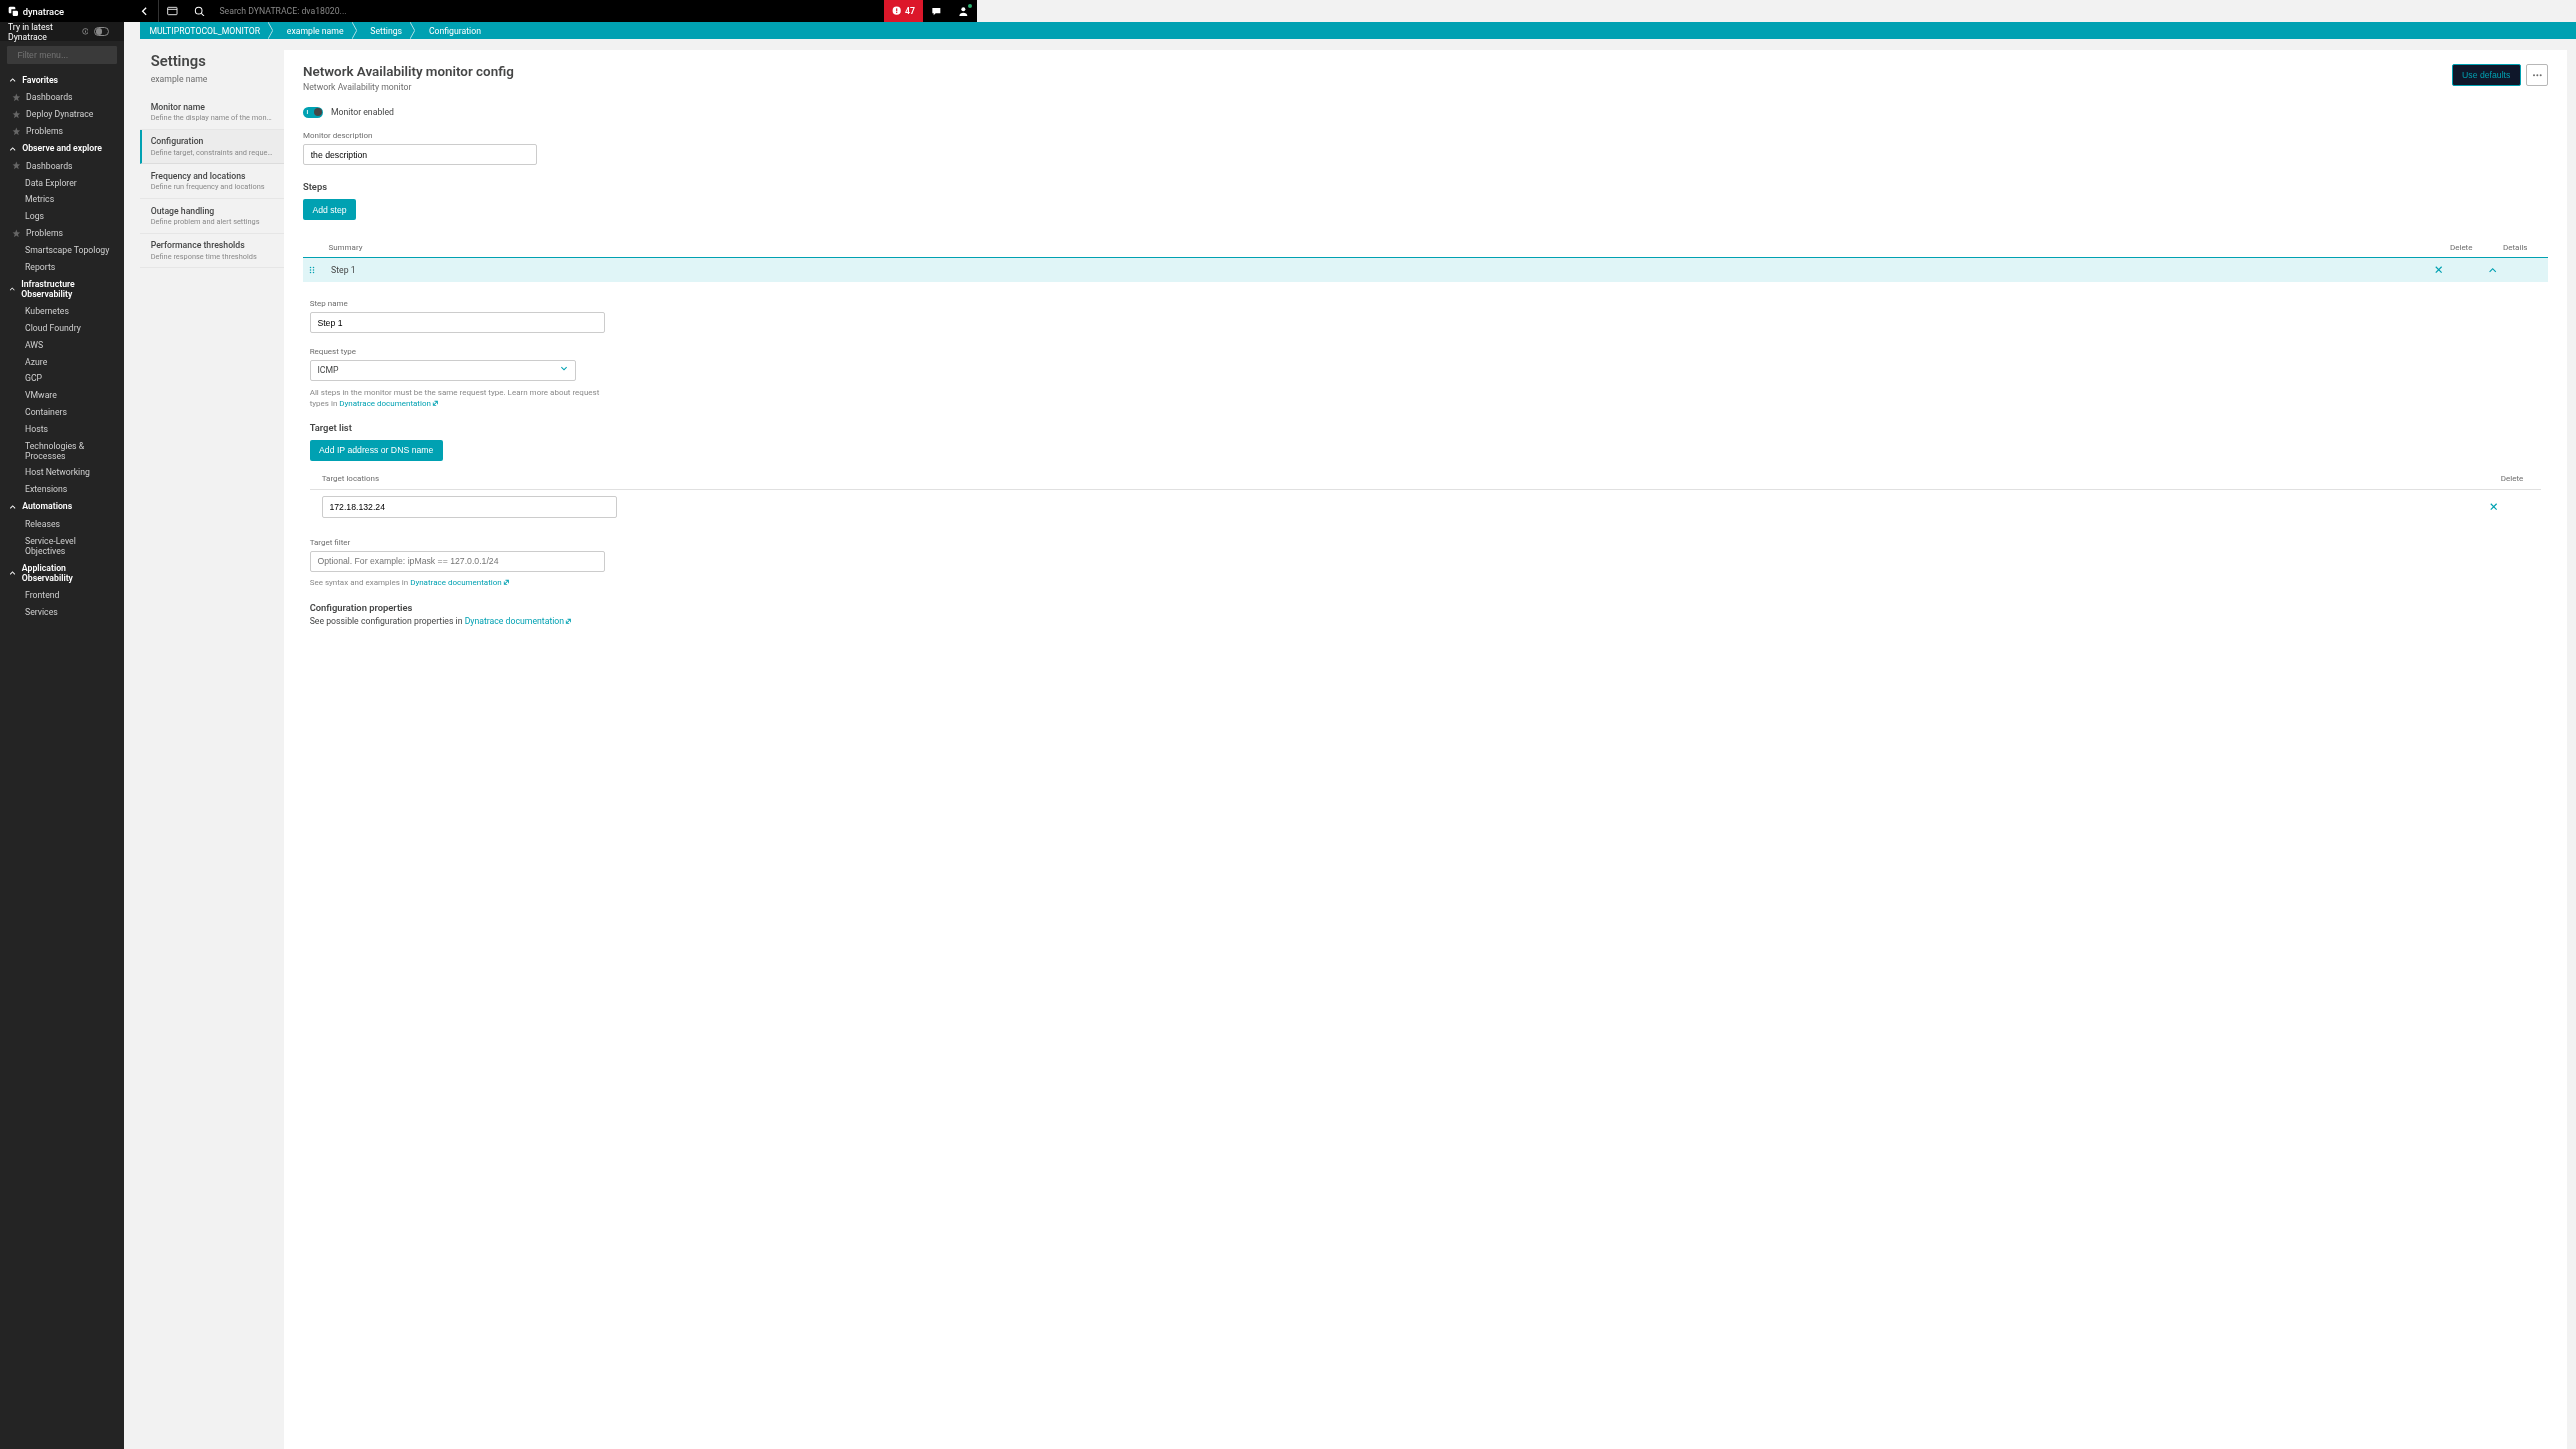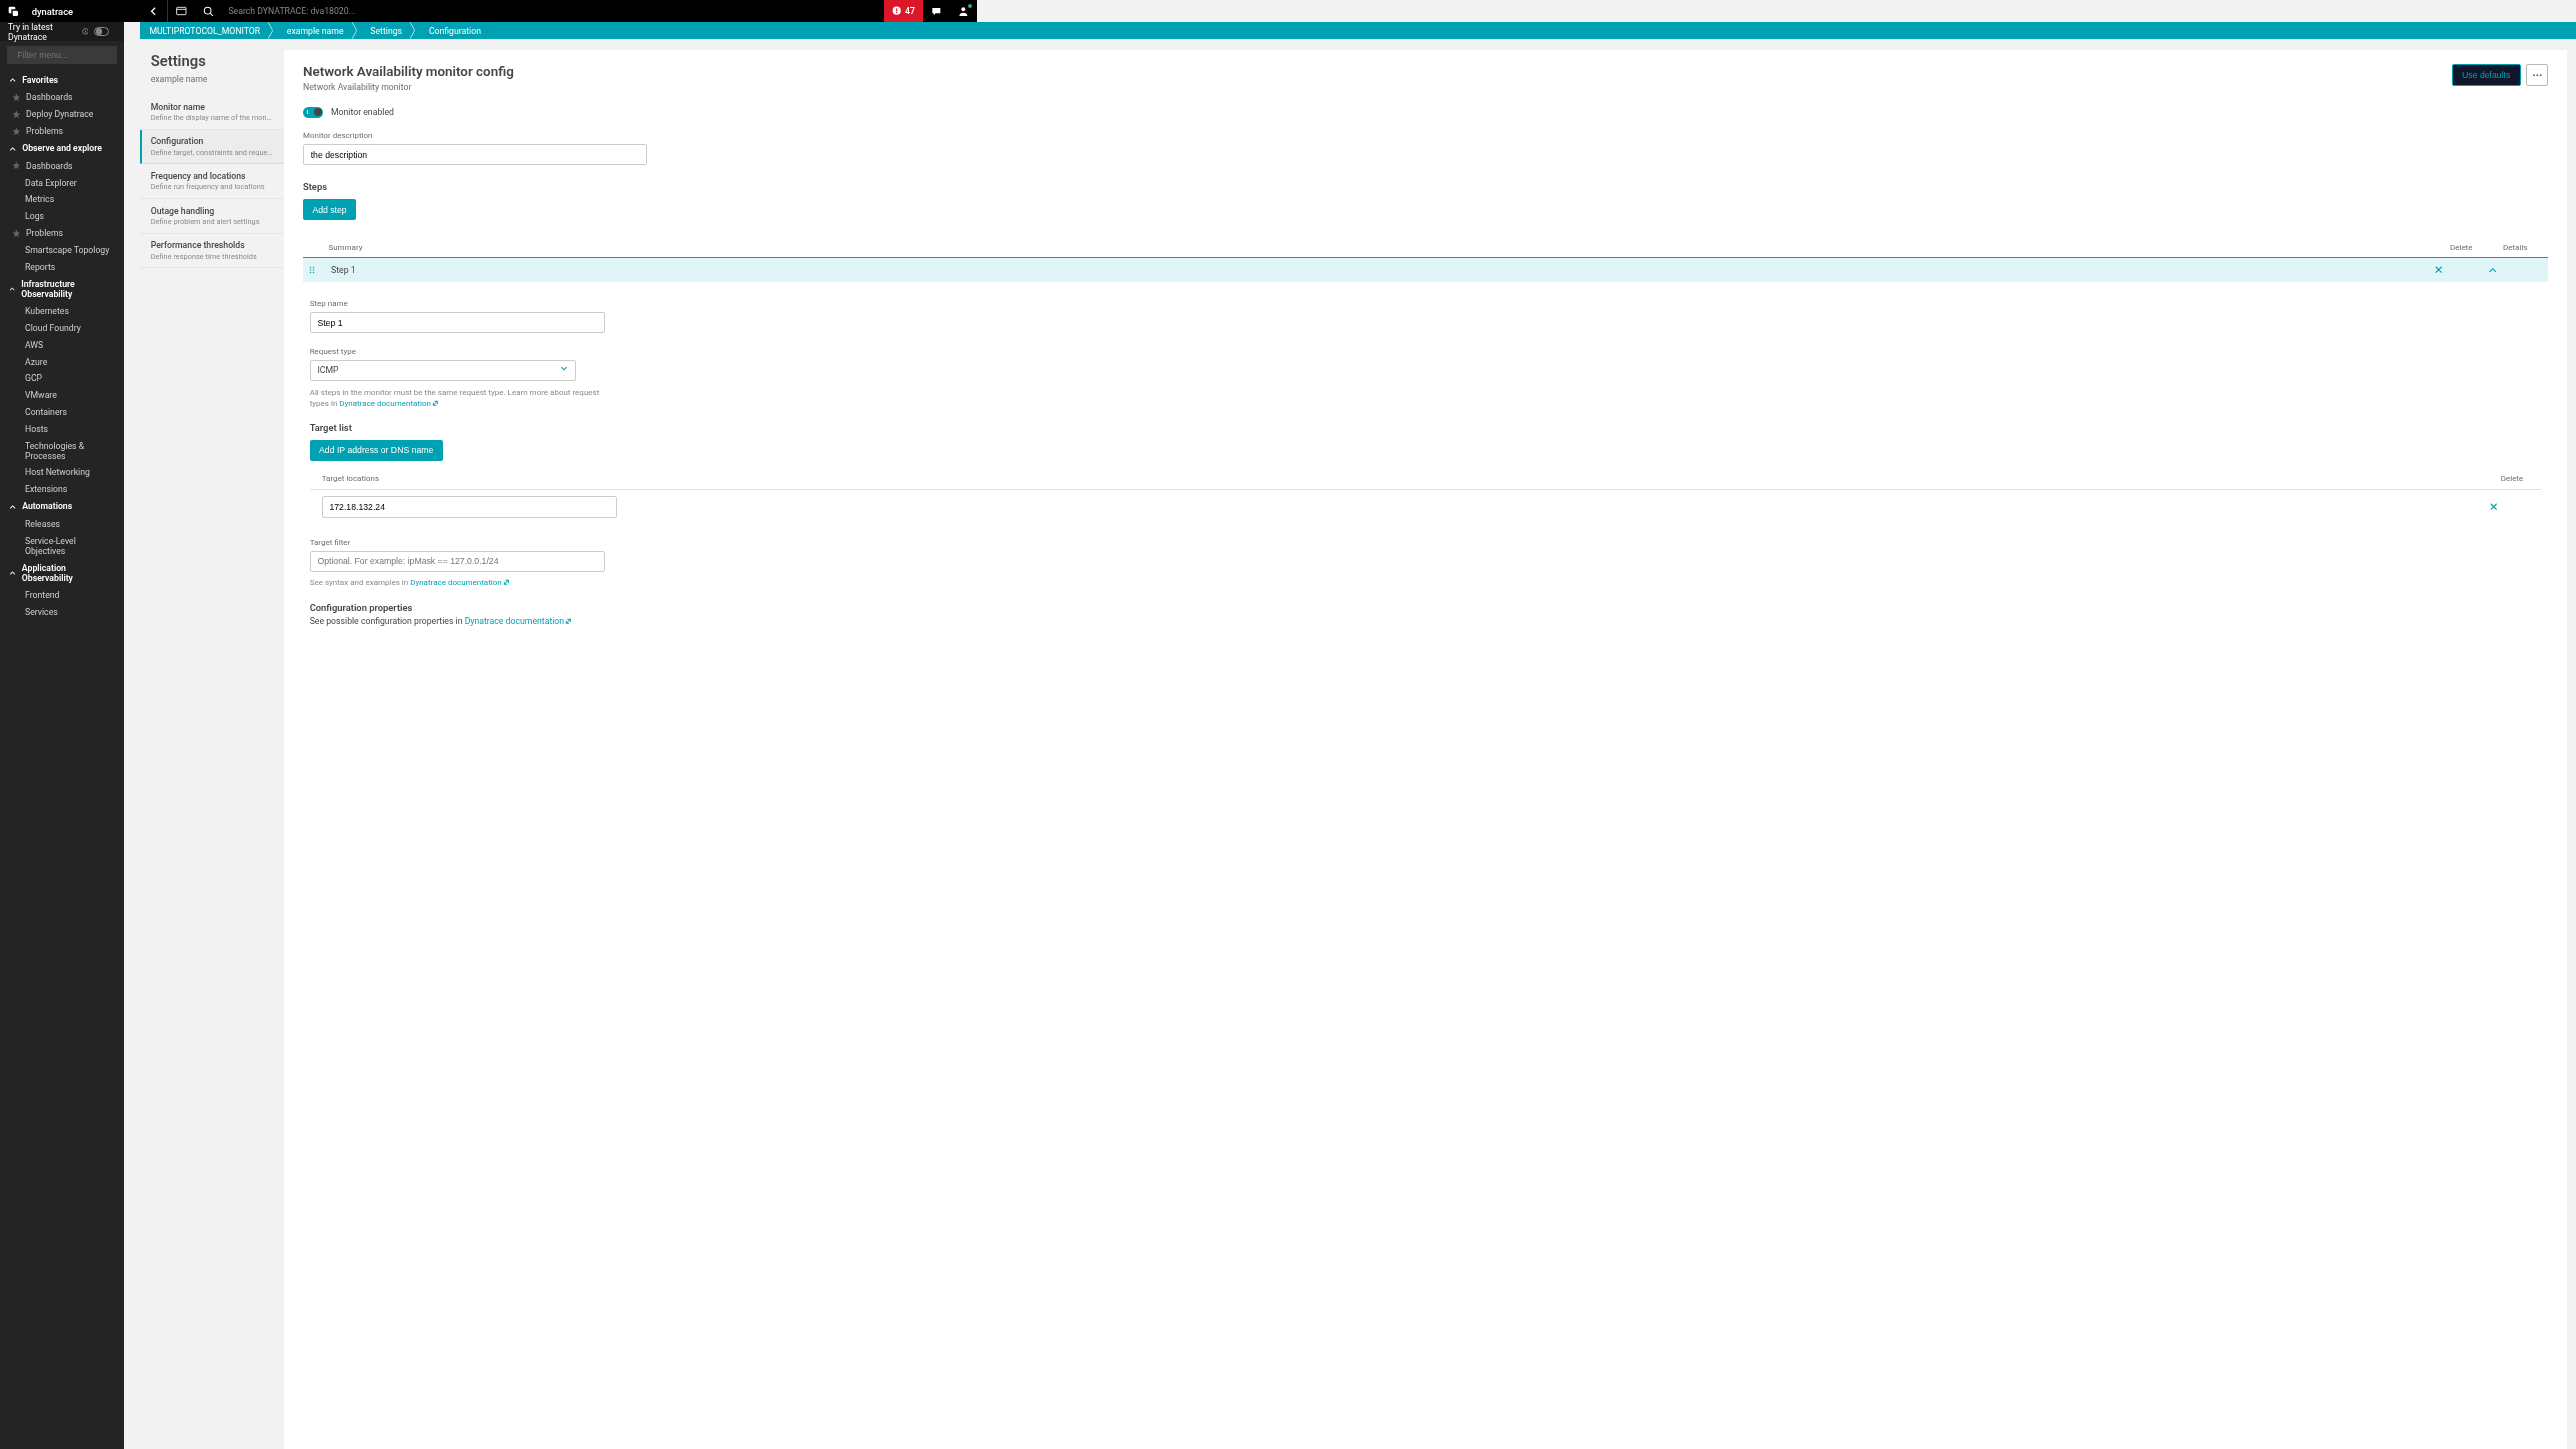--- a/index.html
+++ b/index.html
@@ -1,20 +1,20 @@
 <!DOCTYPE html>
 <html style="font-size:10.7px"><head>
 <meta charset="utf-8">
 <style>
 * { box-sizing: border-box; margin: 0; padding: 0; }
 body { font-family: -apple-system, BlinkMacSystemFont, "Segoe UI", Roboto, sans-serif; font-size: 9.4px; color: #454646; background: #f2f2f2; overflow: hidden; width: 977px; height: 547px; }
 
 
 .topbar { display: flex; align-items: center; height: 22px; background: #000; color: #fff; }
-.logo { display: flex; align-items: center; padding: 0 8px; font-weight: 500; gap: 13px; }
+.logo { display: flex; align-items: center; padding: 0 8px; font-weight: 500; gap: 4px; }
 .logo-icon-svg { display: block; }
 .back-btn { width: 27px; display: flex; justify-content: center; align-items: center; height: 22px; cursor: pointer; }
 .topbar-divider { width: 0.7px; height: 22px; background: #333; }
 .topbar-icon { width: 27px; display: flex; justify-content: center; align-items: center; height: 22px; cursor: pointer; }
 .search-area { display: flex; align-items: center; color: #888; flex: 1; padding-left: 2.7px; }
 .search-text { margin-left: 4px; font-size: 8.7px; }
 .alert-badge { display: flex; align-items: center; gap: 4px; background: #dc172a; padding: 0 8px; height: 22px; font-weight: 600; cursor: pointer; font-size: 8.7px; }
 .chat-icon, .user-icon { width: 27px; height: 22px; display: flex; align-items: center; justify-content: center; cursor: pointer; position: relative; }
 .user-dot { position: absolute; top: 4px; right: 5.4px; width: 4px; height: 4px; background: #2ab06f; border-radius: 50%; }
 
@@ -61,21 +61,21 @@
 .btn-icon-outline { border: 0.7px solid #b7b7b7; background: #fff; width: 21.5px; height: 21.5px; border-radius: 2px; cursor: pointer; display: flex; align-items: center; justify-content: center; color: #6d6d6d; }
 
 .form-section { margin-top: 14.8px; }
 .toggle-row { display: flex; align-items: center; gap: 8px; }
 .toggle-on { width: 20px; height: 10.7px; background: #00a1b2; border-radius: 6.7px; position: relative; cursor: pointer; }
 .toggle-on::after { content: ""; position: absolute; width: 8px; height: 8px; background: #454646; border-radius: 50%; top: 1.3px; right: 1.3px; }
 .toggle-on::before { content: "I"; position: absolute; left: 3.4px; top: 0.7px; font-size: 6px; color: #fff; font-weight: 600; }
 .toggle-label { font-size: 8.7px; color: #454646; }
 
 .field-label { font-size: 8px; color: #6d6d6d; margin-top: 13.4px; margin-bottom: 4px; }
-.text-input { width: 344px; padding: 4.7px 6.7px; border: 0.7px solid #ccc; border-radius: 2px; font-size: 8.7px; }
+.text-input { width: 234px; padding: 4.7px 6.7px; border: 0.7px solid #ccc; border-radius: 2px; font-size: 8.7px; }
 .text-input::placeholder { color: #898989; }
 
 .section-heading { font-size: 9.4px; font-weight: 600; margin-top: 16px; }
 .btn-primary { background: #00a1b2; color: #fff; border: none; padding: 5.4px 9.4px; border-radius: 2px; cursor: pointer; font-size: 8.7px; margin-top: 6.7px; }
 
 
 .step-table { margin-top: 23px; }
 .step-table-header { display: flex; font-size: 8px; color: #6d6d6d; padding: 0 5.4px 5.4px; border-bottom: 1.3px solid #00a1b2; }
 .col-drag { width: 20px; }
 .col-summary { flex: 1; }

